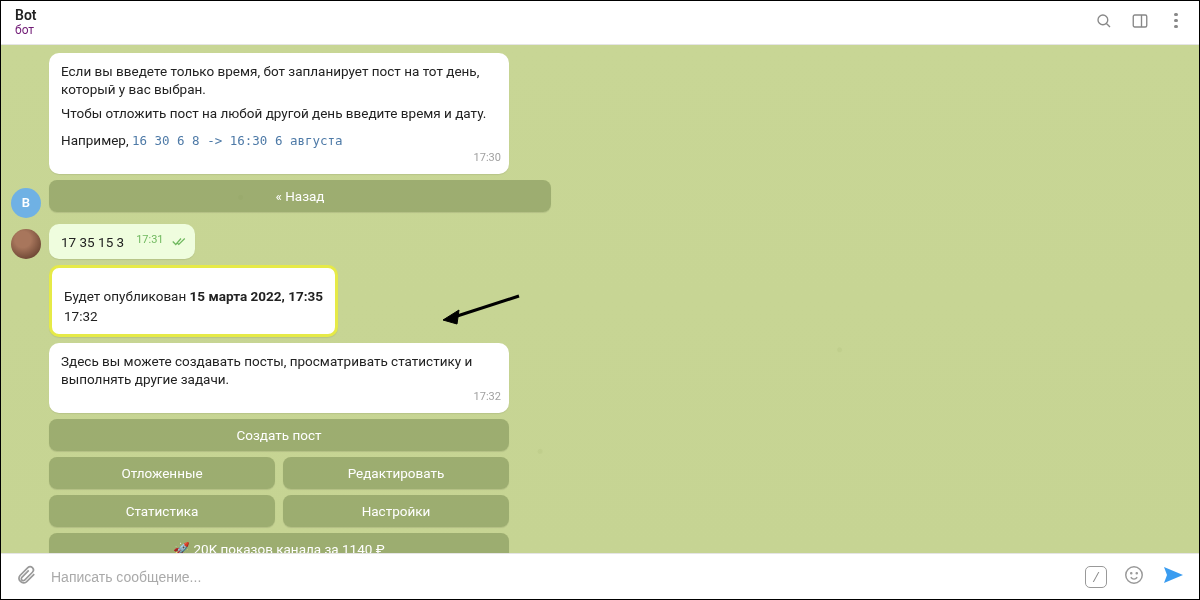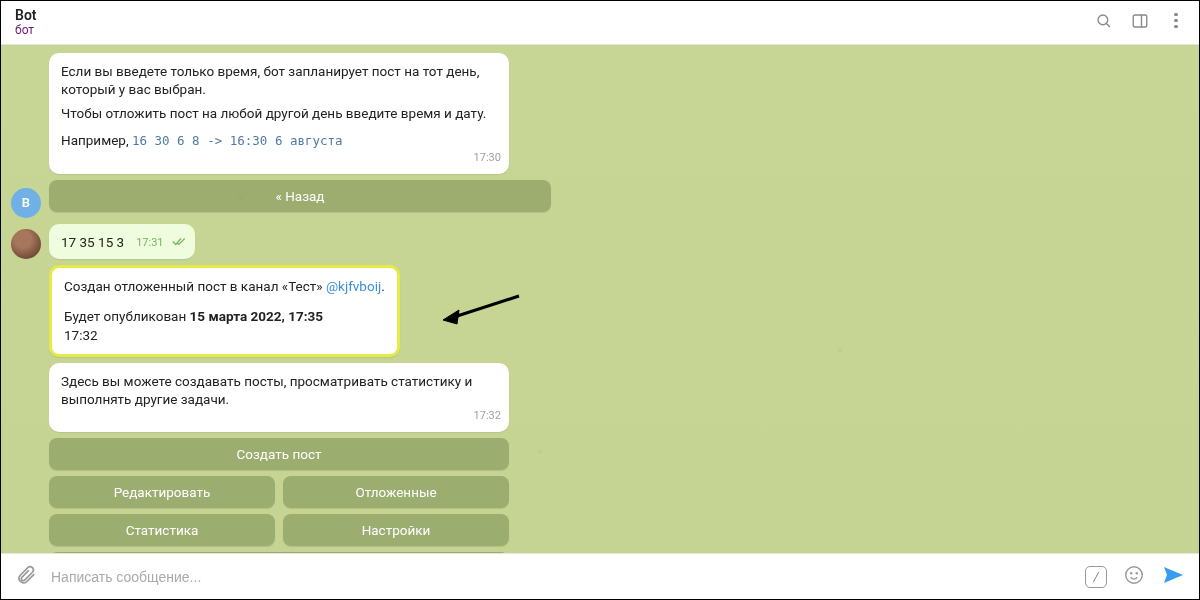--- a/index.html
+++ b/index.html
@@ -58,21 +58,21 @@
   background:#fff; border-radius:10px; padding:9px 8px 8px 12px;
   box-shadow: 0 1px 1px rgba(0,0,0,.08);
   position:relative;
   font-size:13.5px; color:#222; line-height:1.35;
   max-width: 460px;
 }
 .bubble.user-msg { background:#effdde; }
 .bubble .time { font-size:11px; color:#a0a0a0; display:inline-block; margin-left:6px; vertical-align:bottom; }
 .bubble .time.green { color:#6fb85e; }
 .bubble .meta-right { text-align:right; margin-top:-2px; }
-.bubble .inline-meta { display:flex; align-items:flex-end; gap:6px; }
+.bubble .inline-meta { display:flex; align-items:flex-start; gap:6px; }
 .checks { display:inline-block; margin-left:2px; }
 .checks svg { width:15px; height:11px; }
 
 .bubble p { margin-bottom: 6px; }
 .bubble p:last-of-type { margin-bottom: 0; }
 .code { font-family: Menlo, Consolas, monospace; color:#4e7aa7; font-size: 12.5px; }
 
 .highlighted {
   border: 3px solid #e6ea47;
   border-radius: 10px;
@@ -184,43 +184,40 @@
                 <path d="M7 9 L9 11 L17 3" stroke="#6fb85e" stroke-width="1.6" fill="none"></path>
               </svg>
           </span>
         </span>
       </div>
     </div>
 
     <div class="row">
       <div class="avatar spacer"></div>
       <div class="highlighted">
-        <p>
-          <span>Создан отложенный пост в канал «Тест» </span><span class="link">@kjfvboij</span><span>.</span>
-        </p>
         <p style="margin-top:10px;">
           <span>Будет опубликован </span><b>15 марта 2022, 17:35</b>
         </p>
         <div class="meta-right"><span class="time">17:32</span></div>
       </div>
     </div>
 
     <div class="row">
       <div class="avatar spacer"></div>
       <div class="bubble" style="width:460px;">
         <span>Здесь вы можете создавать посты, просматривать статистику и выполнять другие задачи.</span>
         <div class="meta-right"><span class="time">17:32</span></div>
       </div>
     </div>
 
     <div class="kb-container">
       <div class="kb-full">Создать пост</div>
       <div class="kb-row">
+        <div class="kb-half">Отложенные</div>
         <div class="kb-half">Редактировать</div>
-        <div class="kb-half">Отложенные</div>
       </div>
       <div class="kb-row">
         <div class="kb-half">Статистика</div>
         <div class="kb-half">Настройки</div>
       </div>
       <div class="row" style="margin:0;">
 
         <div class="kb-full promo" style="flex:1; margin:0;">20K показов канала за 1140</div>
       </div>
     </div>

